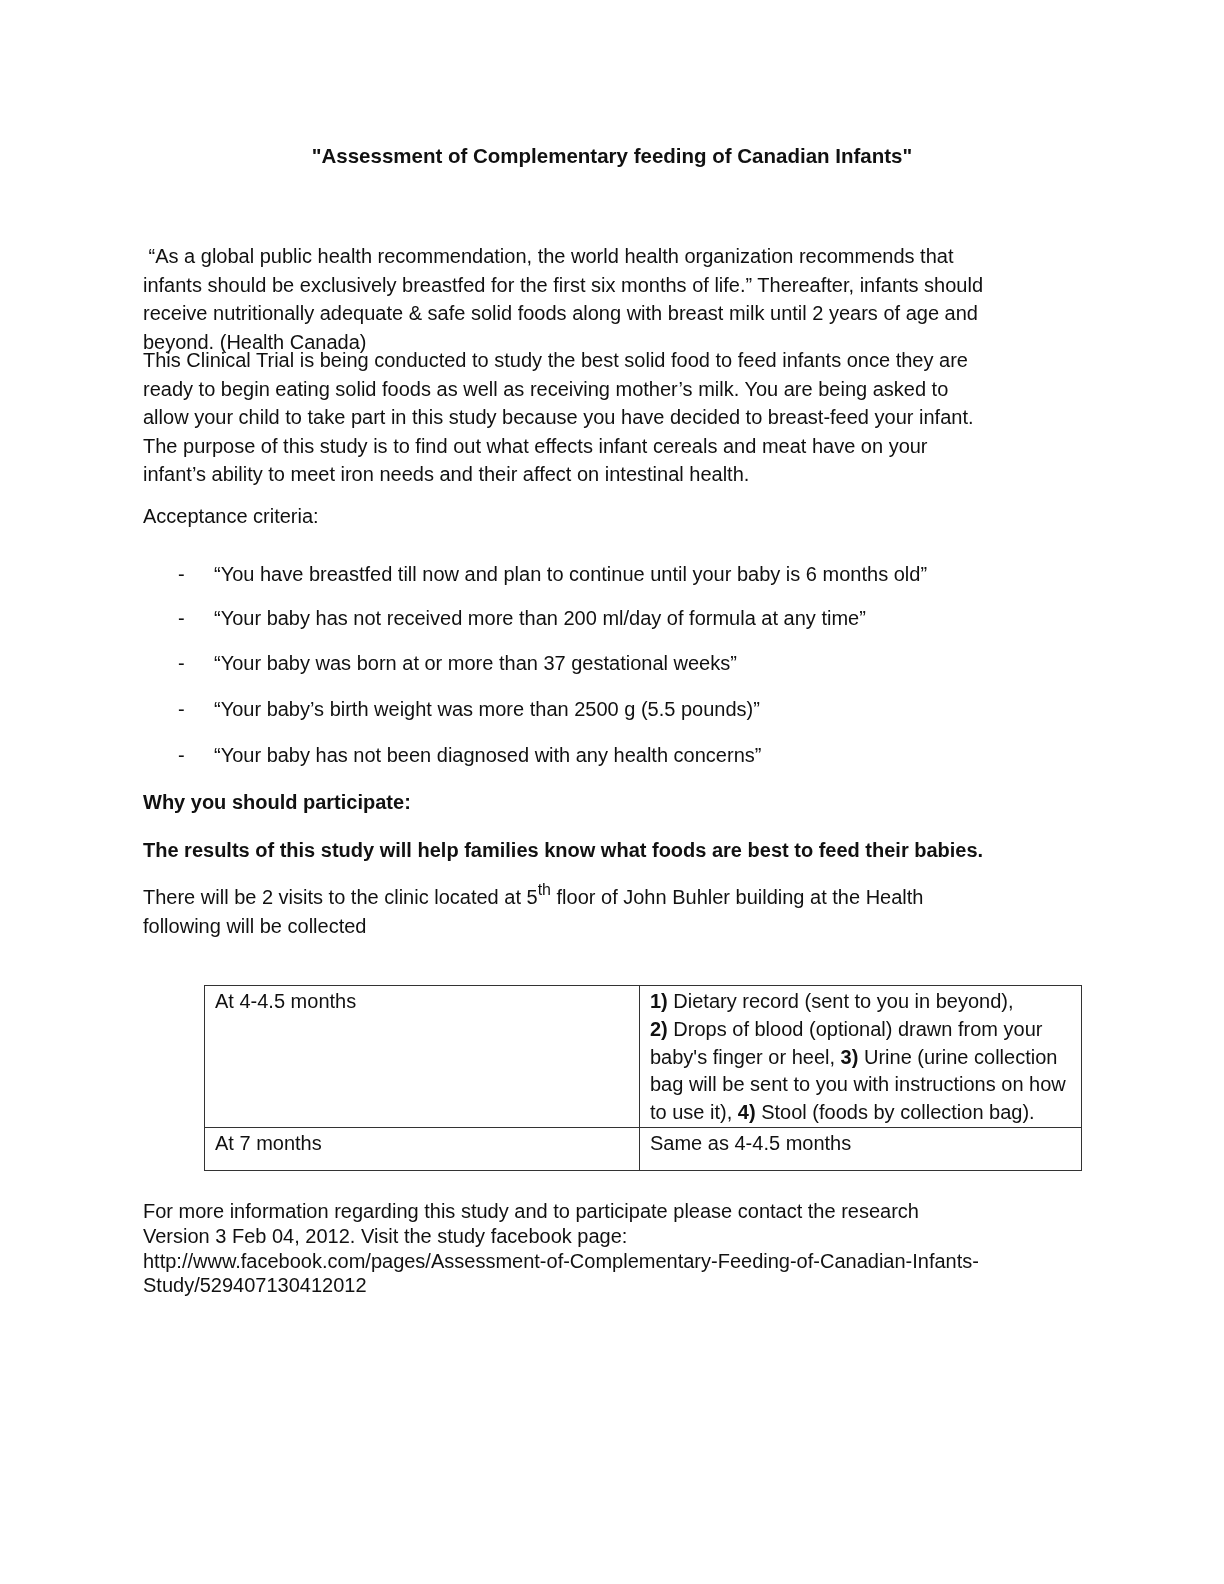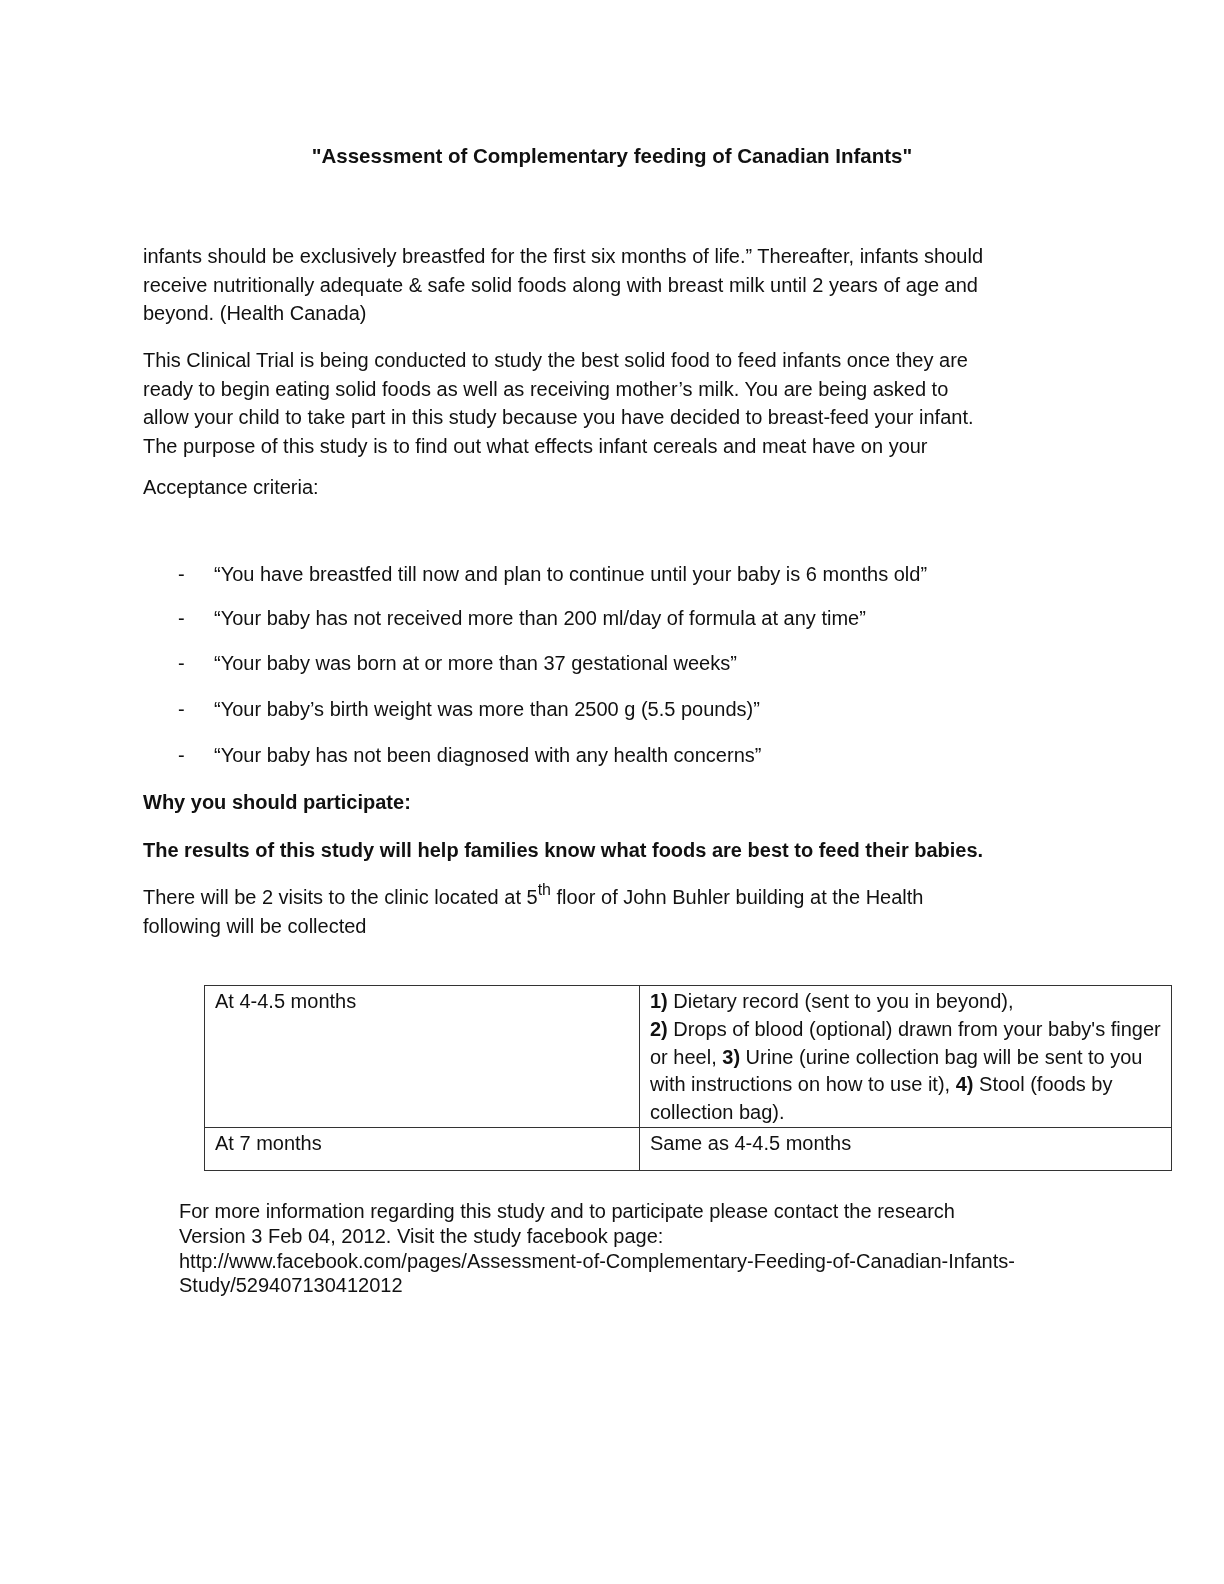--- a/index.html
+++ b/index.html
@@ -7,41 +7,43 @@
          font-family: "Liberation Sans", sans-serif; color: #111111; }
   .abs { position: absolute; }
   .title { left: 0; width: 1224px; top: 144px; text-align: center; font-weight: bold; font-size: 20.5px; }
   .p { left: 143px; width: 940px; font-size: 20px; line-height: 28.5px; white-space: nowrap; }
   .line { display: block; }
   .bullet { left: 178px; font-size: 20px; line-height: 28px; white-space: nowrap; }
   .bullet .dash { position: absolute; left: 0; }
   .bullet .txt { position: absolute; left: 36px; }
   .bold { font-weight: bold; }
   sup { font-size: 16px; line-height: 0; vertical-align: 9px; }
-  table.sched { position: absolute; left: 204px; top: 985px; width: 968px; border-collapse: collapse; font-size: 20px; }
+  table.sched { position: absolute; left: 204px; top: 985px; width: 878px; border-collapse: collapse; font-size: 20px; }
   table.sched td { border: 1.5px solid #333; vertical-align: top; padding: 2px 10px 0 10px; line-height: 27.8px; }
   table.sched td.c1 { width: 414px; }
-  .foot { left: 143px; width: 940px; font-size: 20px; line-height: 24.8px; white-space: nowrap; margin-left: 36px; }
+  .foot { left: 143px; width: 940px; font-size: 20px; line-height: 24.8px; white-space: nowrap; }
 </style>
 </head>
 <body>
 
 <div class="abs title">"Assessment of Complementary feeding of Canadian Infants"</div>
 
 <div class="abs p" style="top:242px;">
+  <span class="line" style="white-space:pre;"> “As a global public health recommendation, the world health organization recommends that</span>
   <span class="line">infants should be exclusively breastfed for the first six months of life.” Thereafter, infants should</span>
   <span class="line">receive nutritionally adequate &amp; safe solid foods along with breast milk until 2 years of age and</span>
   <span class="line">beyond. (Health Canada)</span>
 </div>
 
 <div class="abs p" style="top:346px;">
   <span class="line">This Clinical Trial is being conducted to study the best solid food to feed infants once they are</span>
   <span class="line">ready to begin eating solid foods as well as receiving mother’s milk. You are being asked to</span>
   <span class="line">allow your child to take part in this study because you have decided to breast-feed your infant.</span>
   <span class="line">The purpose of this study is to find out what effects infant cereals and meat have on your</span>
+  <span class="line">infant’s ability to meet iron needs and their affect on intestinal health.</span>
   <span class="line" style="margin-top:13px;">Acceptance criteria:</span>
 </div>
 
 <div class="abs bullet" style="top:560px;">
   <span class="dash">-</span>
   <span class="txt">“You have breastfed till now and plan to continue until your baby is 6 months old”</span>
 </div>
 <div class="abs bullet" style="top:604px;">
   <span class="dash">-</span>
   <span class="txt">“Your baby has not received more than 200 ml/day of formula at any time”</span>

